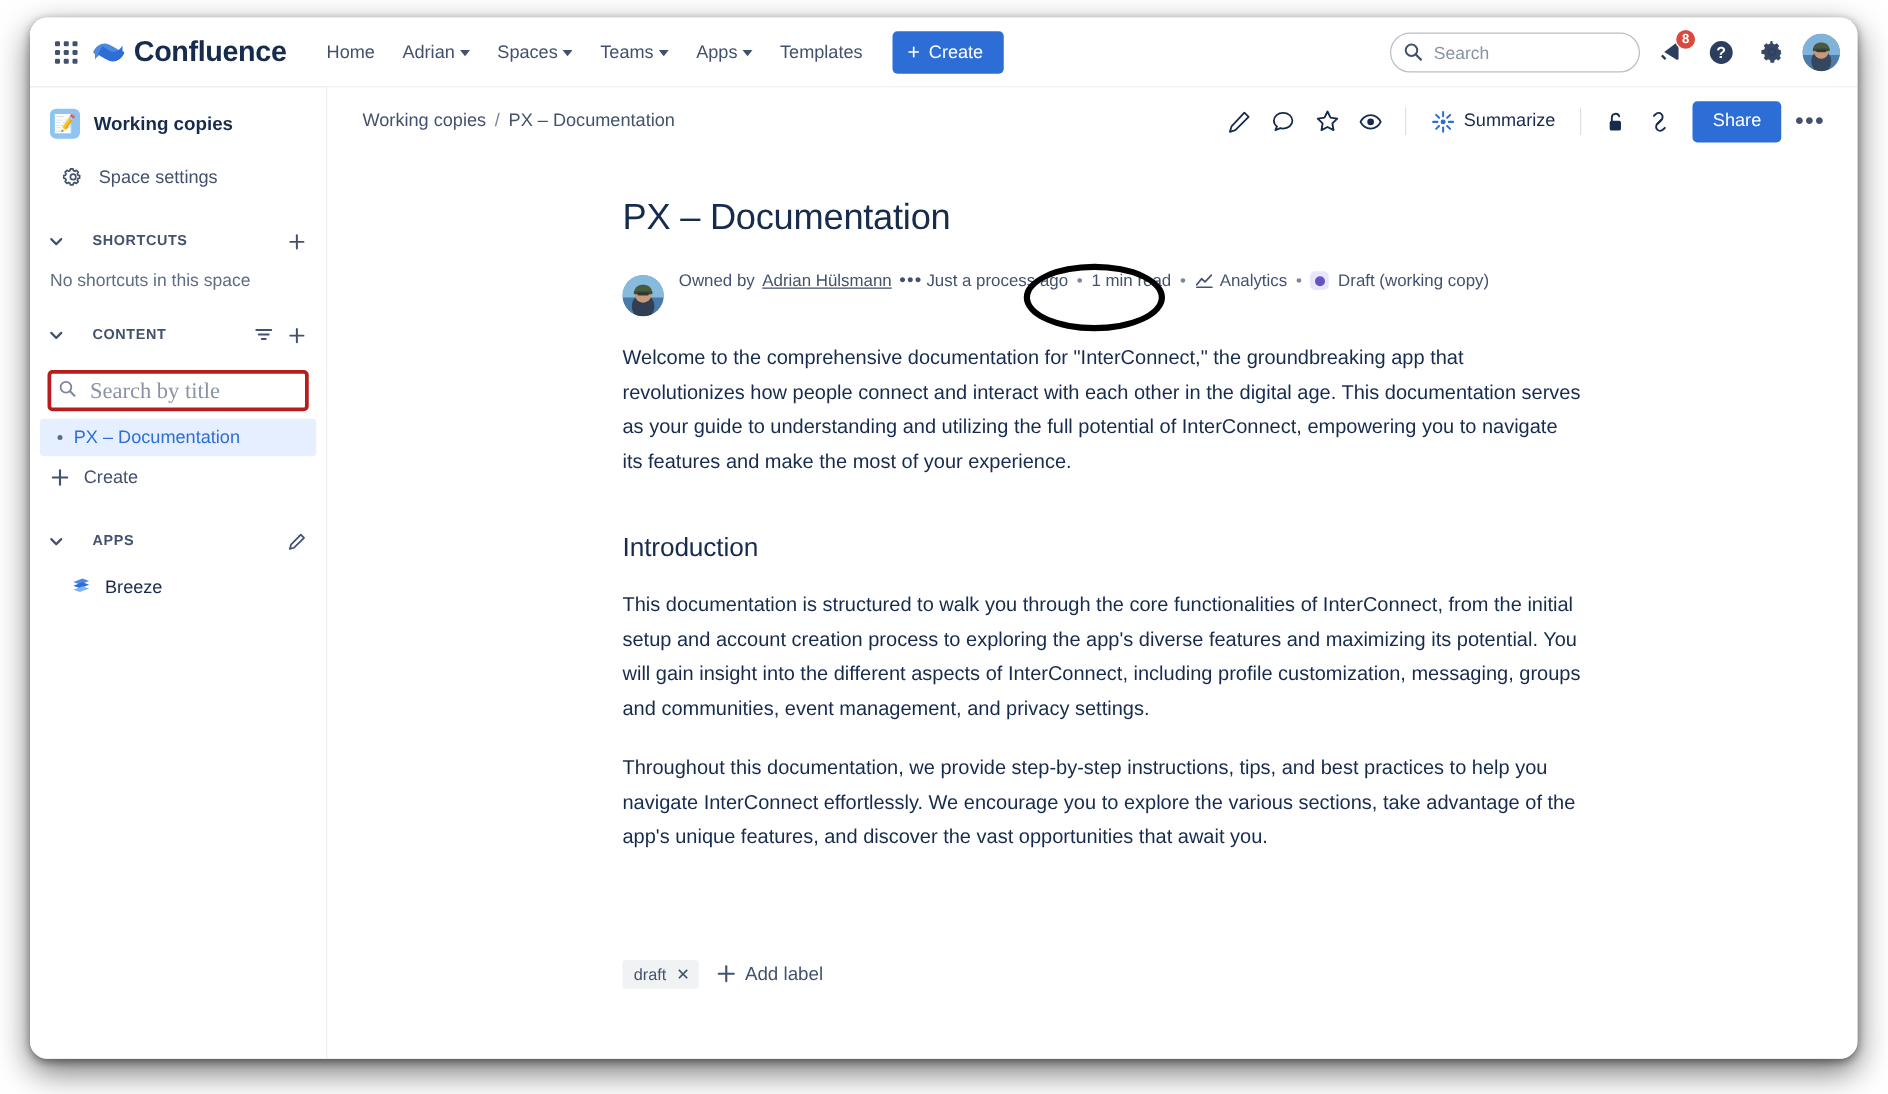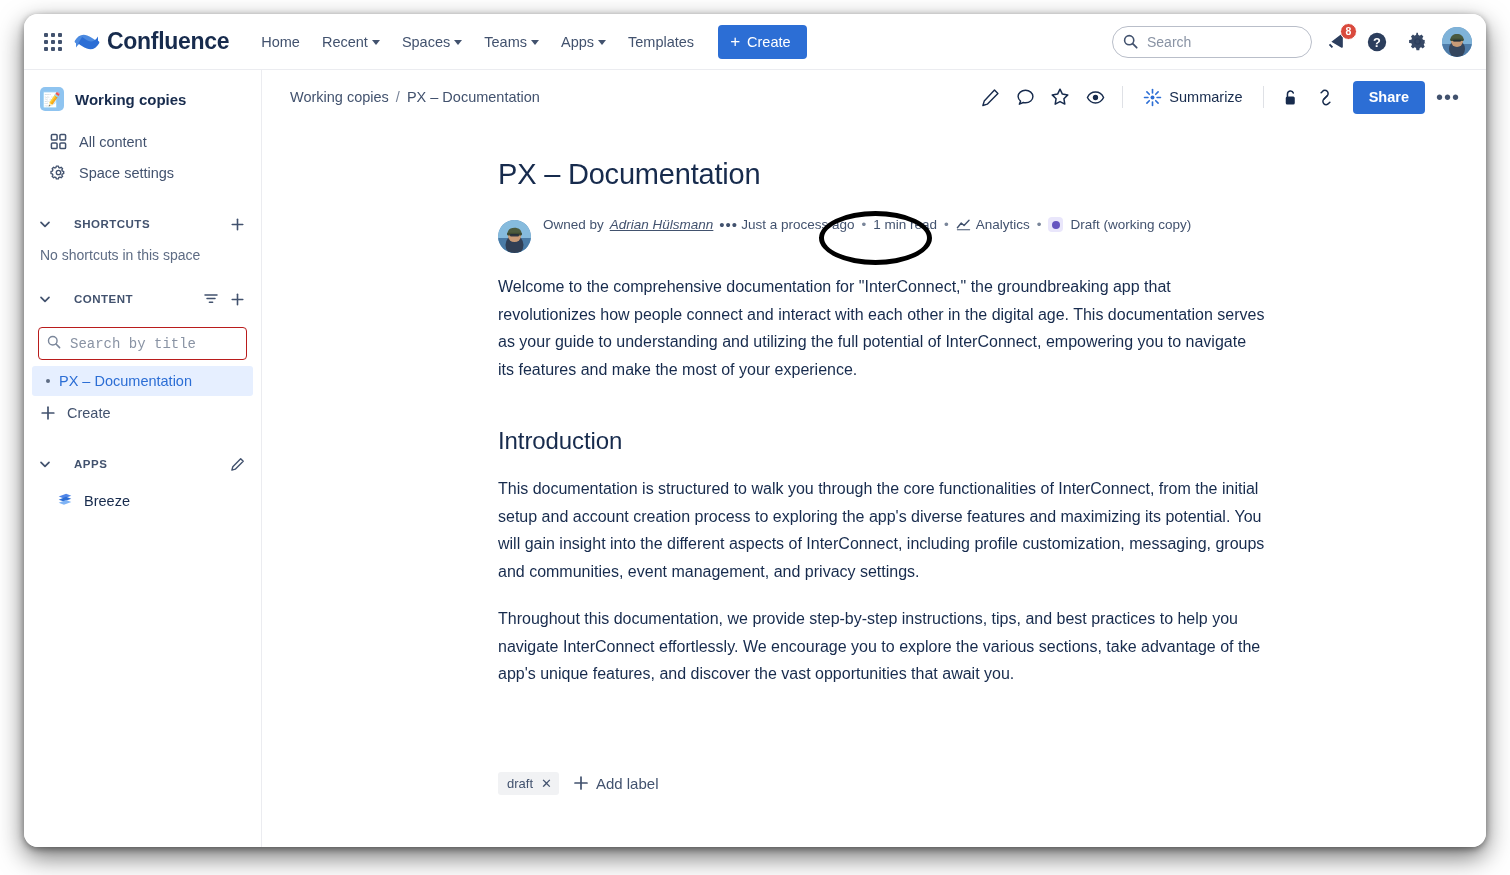--- a/index.html
+++ b/index.html
@@ -219,28 +219,28 @@
     padding: 5px 16px 0 16px;
   }
 
   .tree-search-wrap {
     position: relative;
     margin: 10px 14px 6px 14px;
     height: 33px;
   }
   .tree-search {
     width: 100%; height: 100%;
-    border: 1px solid #b91c1c;
+    border: 3px solid #b91c1c;
     border-radius: 4px;
     padding: 0 10px 0 31px;
-    font-size: 14px;
+    font-size: 18px;
     color: #172b4d;
     background: #fff;
     outline: none;
-    font-family: Liberation Mono, monospace;
+    font-family: Liberation Serif, serif;
   }
   .tree-search::placeholder { color: #8993a4; }
   .tree-search-icon { position: absolute; left: 9px; top: 8px; pointer-events: none; }
 
   .page-row {
     display: flex; align-items: center; gap: 9px;
     margin: 2px 8px;
     padding: 7px 8px 7px 10px;
     border-radius: 3px;
     font-size: 14.5px;
@@ -305,21 +305,21 @@
     white-space: nowrap;
   }
   .share-btn {
     background: #2c6ed5;
     color: #fff;
     border: none;
     border-radius: 4px;
     height: 33px;
     padding: 0 16px;
     font-size: 14.5px;
-    font-weight: 700;
+    font-weight: 400;
     font-family: "Liberation Sans", sans-serif;
     cursor: pointer;
     margin-left: 8px;
   }
   .more-btn {
     width: 32px; height: 32px;
     display:flex; align-items:center; justify-content:center;
     border-radius: 3px; cursor: pointer;
     font-size: 20px; color: #42526e; letter-spacing: 1px;
     margin-left: 4px;
@@ -344,21 +344,21 @@
     overflow: hidden; flex-shrink: 0;
     margin-top: 3px;
     background: #6b9ac4;
     cursor: pointer;
   }
   .byline-lines { display: flex; flex-direction: row; gap: 3px; }
   .byline-row1 {
     font-size: 13.5px; color: #42526e;
     display: flex; align-items: center; gap: 6px;
   }
-  .owner-link { color: #42526e; text-decoration: underline; cursor: pointer; font-style: italic; }
+  .owner-link { color: #42526e; text-decoration: underline; cursor: pointer; }
   .dots-inline { color: #42526e; letter-spacing: 1px; cursor: pointer; font-size: 15px; line-height: 1; }
   .byline-row2 {
     font-size: 13.5px; color: #42526e;
     display: flex; align-items: center; gap: 7px;
   }
   .bdot { color: #7a869a; }
   .analytics-chip { display: flex; align-items: center; gap: 5px; cursor: pointer; }
   .draft-chip { display: flex; align-items: center; gap: 7px; cursor: pointer; }
   .draft-dot {
     width: 15px; height: 15px; border-radius: 4px;
@@ -383,21 +383,21 @@
   }
 
   .para {
     font-size: 16px;
     line-height: 27.5px;
     color: #172b4d;
     margin-top: 20px;
     max-width: 768px;
   }
   #section-heading {
-    font-size: 24px;
+    font-size: 21px;
     font-weight: 500;
     color: #172b4d;
     margin-top: 44px;
     letter-spacing: -0.1px;
   }
 
   #labels-row {
     display: flex; align-items: center; gap: 14px;
     margin-top: 84px;
   }
@@ -441,21 +441,21 @@
         <path d="M24 7.4c-2.6 4.2-6 6-9.3 4.6-2.4-1-4.3-2.6-6.6-4l-3.9 6.4c2.9 1.9 5.2 3.6 8.6 5 5 2.2 9.6-.4 12.2-5 .5-.9.6-1.6-.3-2.2l-.7-.4z" fill="#2c6ed5"></path>
       </svg>
       <span class="brand-name">Confluence</span>
     </div>
 
     <div class="navitems">
       <div class="navitem">
         <span>Home</span>
       </div>
       <div class="navitem">
-        <span>Recent</span>
+        <span>Adrian</span>
         <span class="caret"></span>
       </div>
       <div class="navitem">
         <span>Spaces</span>
         <span class="caret"></span>
       </div>
       <div class="navitem">
         <span>Teams</span>
         <span class="caret"></span>
       </div>
@@ -530,29 +530,20 @@
 
   <div id="body-split">
 
     <div id="sidebar">
 
       <div class="space-header">
         <span class="space-avatar">📝</span>
         <span class="space-title">Working copies</span>
       </div>
 
-      <div class="side-link">
-        <svg width="17" height="17" viewBox="0 0 18 18">
-          <rect x="1.5" y="1.5" width="6" height="6" rx="1.2" fill="none" stroke="#42526e" stroke-width="1.6"></rect>
-          <rect x="10.5" y="1.5" width="6" height="6" rx="1.2" fill="none" stroke="#42526e" stroke-width="1.6"></rect>
-          <rect x="1.5" y="10.5" width="6" height="6" rx="1.2" fill="none" stroke="#42526e" stroke-width="1.6"></rect>
-          <rect x="10.5" y="10.5" width="6" height="6" rx="1.2" fill="none" stroke="#42526e" stroke-width="1.6"></rect>
-        </svg>
-        <span>All content</span>
-      </div>
 
       <div class="side-link">
         <svg width="17" height="17" viewBox="0 0 24 24">
           <circle cx="12" cy="12" r="3.1" fill="none" stroke="#42526e" stroke-width="1.9"></circle>
           <path fill="none" stroke="#42526e" stroke-width="1.9" stroke-linejoin="round" d="M19.4 13.5l-.1-1.5.1-1.5-2-.5a7.4 7.4 0 00-.7-1.6l1.1-1.7-2.1-2.1-1.7 1.1a7.4 7.4 0 00-1.6-.7l-.5-2h-3l-.5 2c-.6.1-1.1.4-1.6.7L5.1 4.6 3 6.7l1.1 1.7c-.3.5-.6 1-.7 1.6l-2 .5v3l2 .5c.1.6.4 1.1.7 1.6L3 17.3l2.1 2.1 1.7-1.1c.5.3 1 .6 1.6.7l.5 2h3l.5-2c.6-.1 1.1-.4 1.6-.7l1.7 1.1 2.1-2.1-1.1-1.7c.3-.5.6-1 .7-1.6l2-.5z"></path>
         </svg>
         <span>Space settings</span>
       </div>
 
       <div class="section-head">

